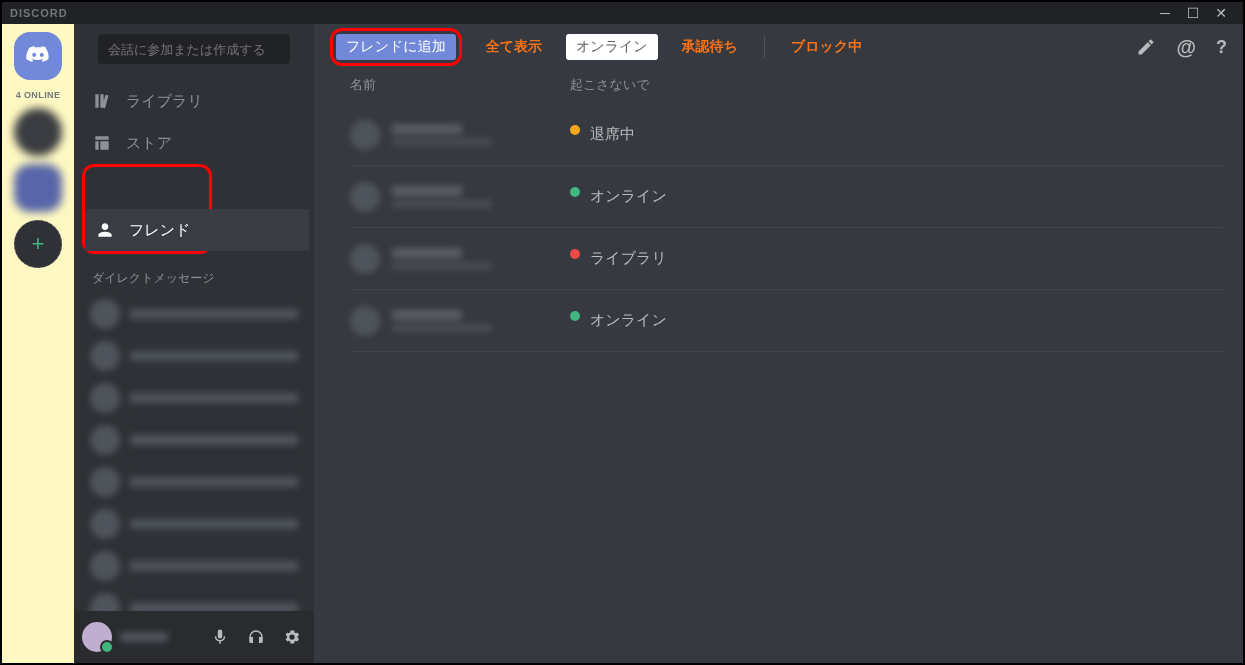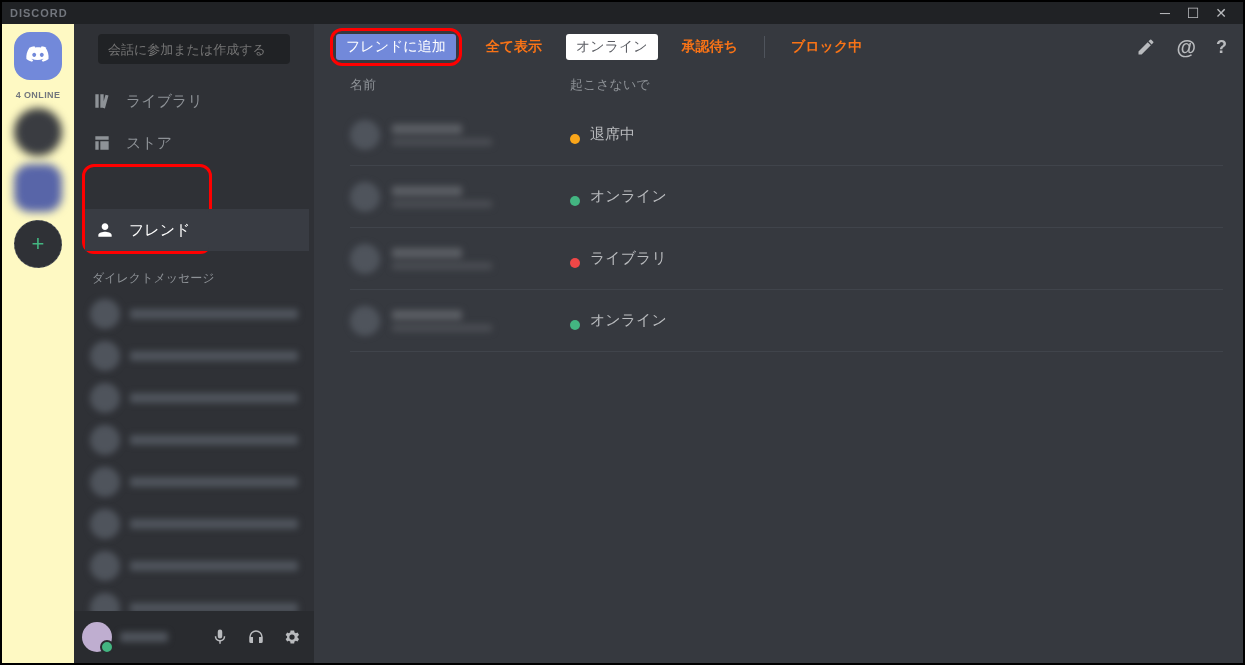--- a/index.html
+++ b/index.html
@@ -45,21 +45,21 @@
 .tb-ico { cursor:pointer; display:flex; }
 .cols { display:flex; padding:6px 20px 10px 36px; color:#8e9297; font-size:13px; }
 .col-name { width:220px; }
 .friends { padding:0 20px 0 36px; }
 .friend { display:flex; align-items:center; height:62px; border-bottom:1px solid #40444b; cursor:pointer; }
 .friend:first-child { border-top:none; }
 .fav { width:30px; height:30px; border-radius:50%; background:#4f545c; margin-right:12px; filter:blur(3px); }
 .fname { width:178px; display:flex; flex-direction:column; gap:4px; filter:blur(3px); }
 .fname .n1 { width:70px; height:10px; background:#5a5d63; border-radius:2px; }
 .fname .n2 { width:100px; height:8px; background:#494c52; border-radius:2px; }
-.fstatus { display:flex; align-items:flex-end; gap:10px; color:#b9bbbe; font-size:15px; }
+.fstatus { display:flex; align-items:flex-start; gap:10px; color:#b9bbbe; font-size:15px; }
 .dot { width:10px; height:10px; border-radius:50%; }
 .dot.away { background:#faa61a; }
 .dot.online { background:#43b581; }
 .dot.dnd { background:#f04747; }
 svg { fill:currentColor; }
 </style>
 </head>
 <body>
 
 <div class="window">

